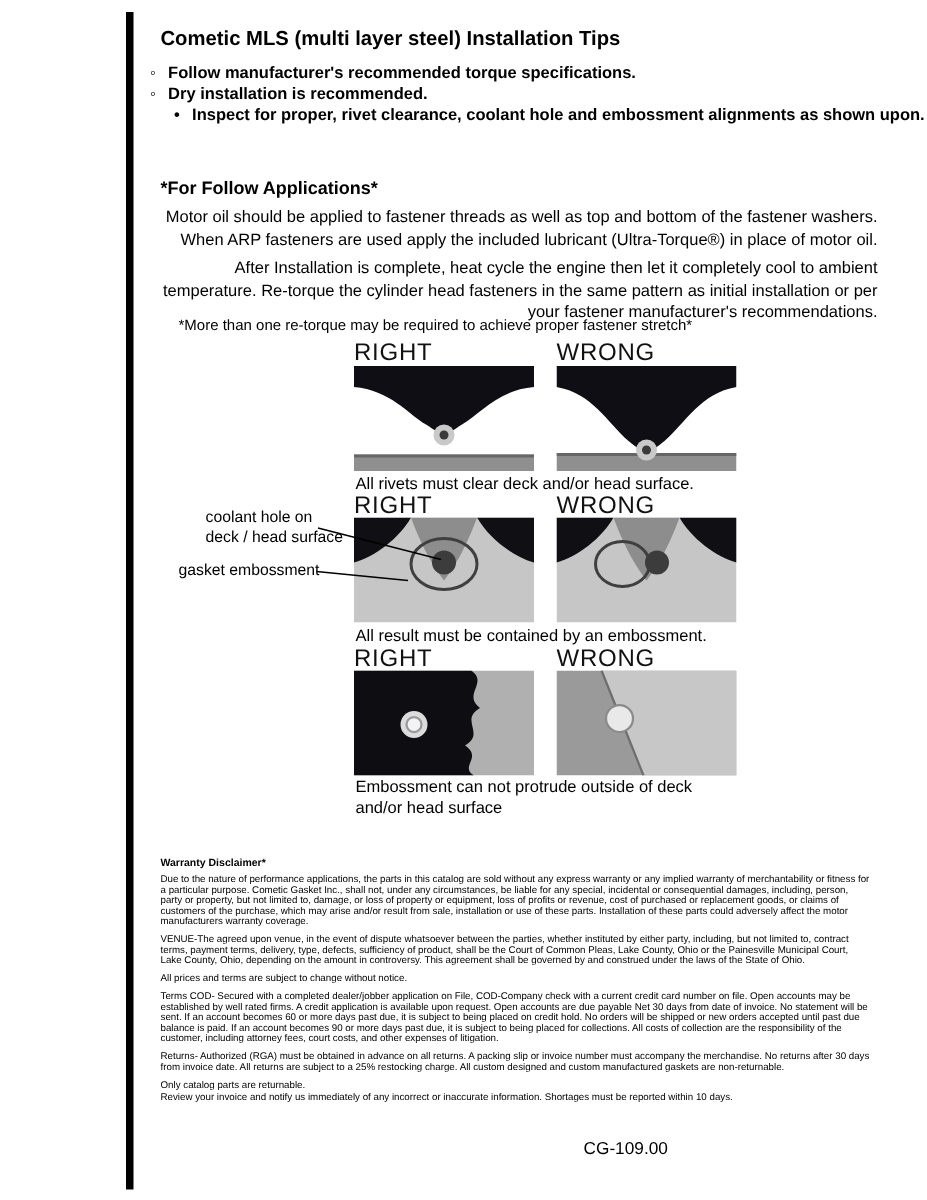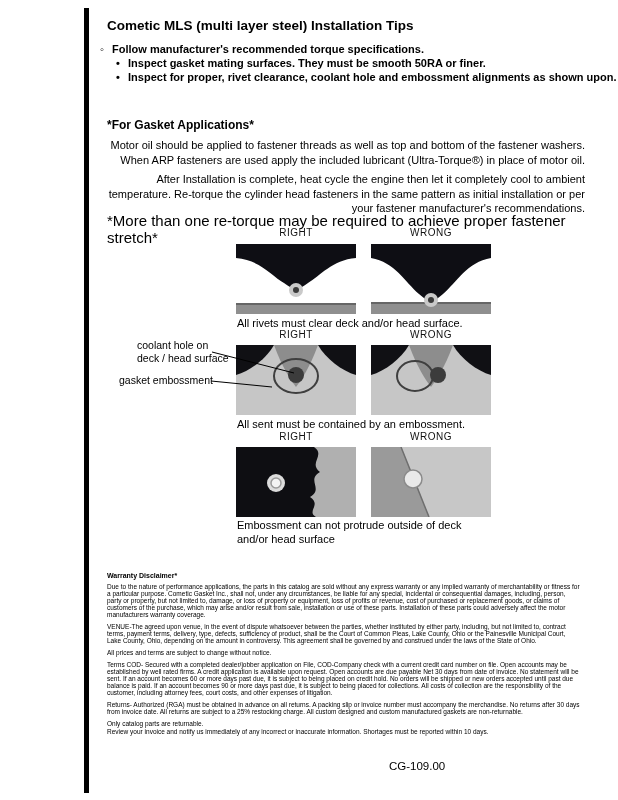--- a/index.html
+++ b/index.html
@@ -18,23 +18,23 @@
 
   .tips { position:absolute; left:100px; top:42px; list-style:none; font-size:11px; }
   .tips li { line-height:14px; white-space:nowrap;font-weight:bold; }
   .tips li.lvl2 { padding-left:16px; }
   .marker { display:inline-block; width:9px; }
 
   .diesel-heading { position:absolute; left:107px; top:118px; font-size:12px; font-weight:bold; }
   .para { position:absolute; left:107px; width:478px; font-size:11px; line-height:14.5px;text-align:right; }
   .para1 { top:138px; }
   .para2 { top:172px; }
-  .note { position:absolute; left:107px; top:212px; font-size:15px; }
+  .note { position:absolute; left:119px; top:212px; font-size:10px; }
 
-  .fig-label { position:absolute; width:120px; text-align:center; font-size:10px; letter-spacing:0.5px; color:#111; }
+  .fig-label { position:absolute; width:120px; text-align:left; font-size:16px; letter-spacing:0.5px; color:#111; }
   .fig { position:absolute; width:120px; height:70px; }
   .fig svg { display:block; width:120px; height:70px; }
   .caption { position:absolute; font-size:11px; line-height:13.5px; color:#000; }
 
   .annot { position:absolute; font-size:10.5px; line-height:13px; color:#000; }
   .annot-lines { position:absolute; left:0; top:0; pointer-events:none; }
 
   .disclaimer { position:absolute; left:107px; top:572px; width:473px; }
   .disc-h { font-size:7px; font-weight:bold; margin-bottom:4px; }
   .disc-p { font-size:6.5px; line-height:7px; margin-bottom:5px; text-align:left; }
@@ -49,31 +49,31 @@
 
   <div class="left-rule"></div>
 
   <h1 class="title">Cometic MLS (multi layer steel) Installation Tips</h1>
 
   <ul class="tips">
     <li class="lvl1">
       <span class="marker">◦</span>
       <span>Follow manufacturer's recommended torque specifications.</span>
     </li>
-    <li class="lvl2">
-      <span class="marker">•</span>
-      <span>Inspect gasket mating surfaces.  They must be smooth 50RA or finer.</span>
+    <li class="lvl1">
+      <span class="marker">◦</span>
+      <span>Dry installation is recommended.</span>
     </li>
     <li class="lvl2">
       <span class="marker">•</span>
       <span>Inspect for proper, rivet clearance, coolant hole and embossment alignments as shown upon.</span>
     </li>
   </ul>
 
-  <div class="diesel-heading">*For Gasket Applications*</div>
+  <div class="diesel-heading">*For Follow Applications*</div>
   <p class="para para1">Motor oil should be applied to fastener threads as well as top and bottom of the fastener washers. When ARP fasteners are used apply the included lubricant (Ultra-Torque®) in place of motor oil.</p>
   <p class="para para2">After Installation is complete, heat cycle the engine then let it completely cool to ambient temperature. Re-torque the cylinder head fasteners in the same pattern as initial installation or per your fastener manufacturer's recommendations.</p>
   <div class="note">*More than one re-torque may be required to achieve proper fastener stretch*</div>
 
   <div class="fig-label" style="left:236px; top:227px;">RIGHT</div>
   <div class="fig-label" style="left:371px; top:227px;">WRONG</div>
 
   <div class="fig" style="left:236px; top:244px;">
     <svg viewBox="0 0 120 70">
       <rect width="120" height="70" fill="#ffffff"></rect>
@@ -118,21 +118,21 @@
   <div class="fig" style="left:371px; top:345px;">
     <svg viewBox="0 0 120 70">
       <rect width="120" height="70" fill="#c6c6c6"></rect>
       <path d="M0,0 H38 C30,14 14,26 0,30 Z" fill="#101014"></path>
       <path d="M120,0 H82 C90,14 106,26 120,30 Z" fill="#101014"></path>
       <path d="M38,0 H82 C74,22 66,34 60,42 C54,34 46,22 38,0 Z" fill="#8d8d8d"></path>
       <ellipse cx="44" cy="31" rx="18" ry="15" fill="none" stroke="#3f3f3f" stroke-width="2"></ellipse>
       <circle cx="67" cy="30" r="8" fill="#3c3c3c"></circle>
     </svg>
   </div>
-  <div class="caption" style="left:237px; top:418px; width:300px;">All sent must be contained by an embossment.</div>
+  <div class="caption" style="left:237px; top:418px; width:300px;">All result must be contained by an embossment.</div>
 
   <div class="fig-label" style="left:236px; top:431px;">RIGHT</div>
   <div class="fig-label" style="left:371px; top:431px;">WRONG</div>
 
   <div class="fig" style="left:236px; top:447px;">
     <svg viewBox="0 0 120 70">
       <rect width="120" height="70" fill="#b0b0b0"></rect>
       <path d="M0,0 H78 C90,8 72,16 84,25 C70,33 88,42 74,50 C86,58 70,64 80,70 H0 Z" fill="#0e0e12"></path>
       <circle cx="40" cy="36" r="9" fill="#dcdcdc"></circle>
       <circle cx="40" cy="36" r="5" fill="#f3f3f3" stroke="#9a9a9a" stroke-width="1.5"></circle>

